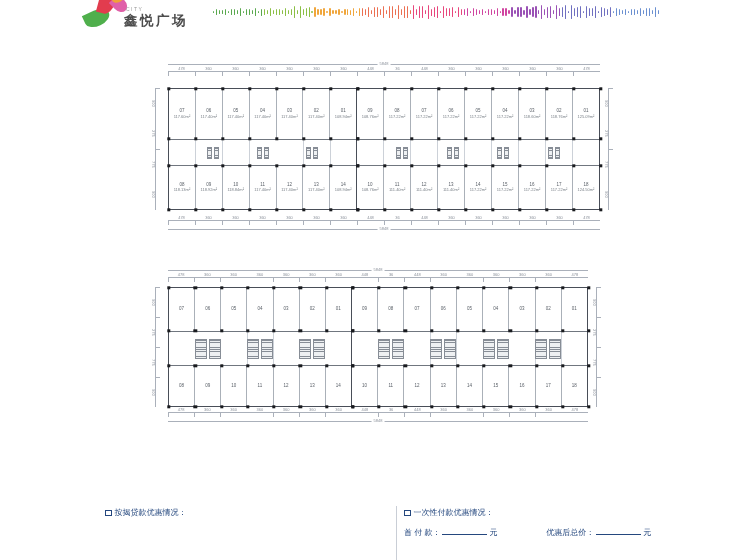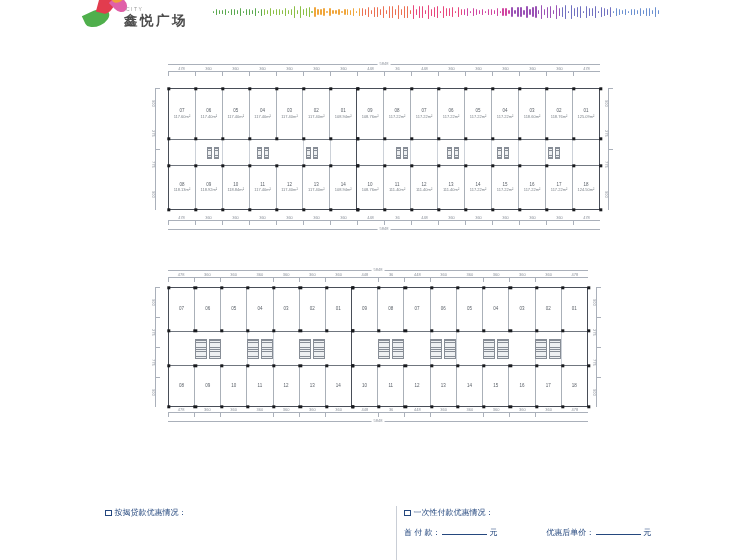--- a/index.html
+++ b/index.html
@@ -796,18 +796,18 @@
 
   <div class="formcol" style="left:404px">
     <div class="frow">
       <span class="cbx"></span><span>一次性付款优惠情况：</span>
     </div>
     <div class="frow">
       <span class="fld" style="width:140px">
         <span>首 付 款：</span><span class="blank" style="width:45px"></span><span>元</span>
       </span>
       <span class="fld">
-        <span>优惠后单价：</span><span class="blank" style="width:45px"></span><span>元</span>
+        <span>优惠后总价：</span><span class="blank" style="width:45px"></span><span>元</span>
       </span>
     </div>
   </div>
 
 </div>
 
 </body></html>

